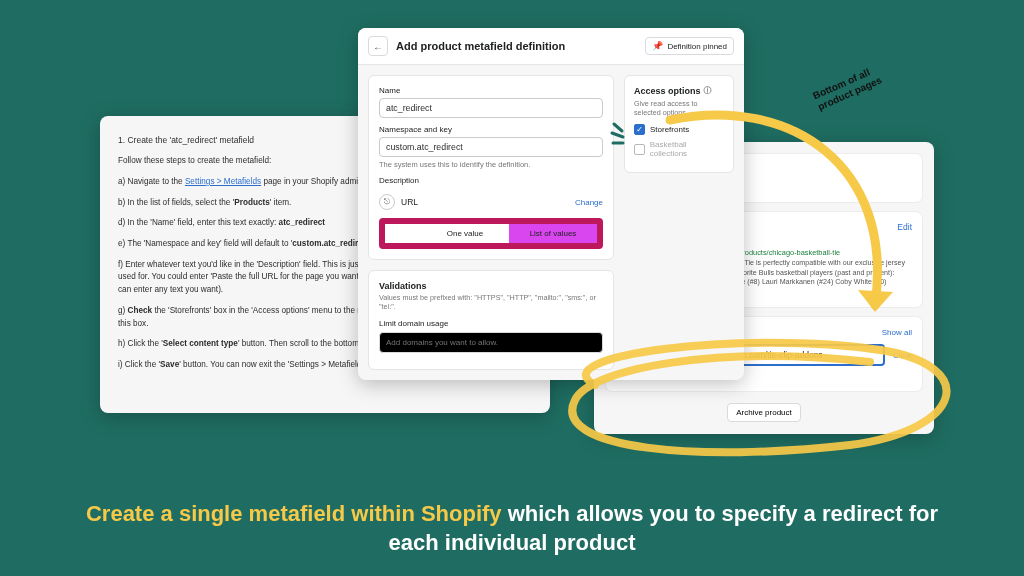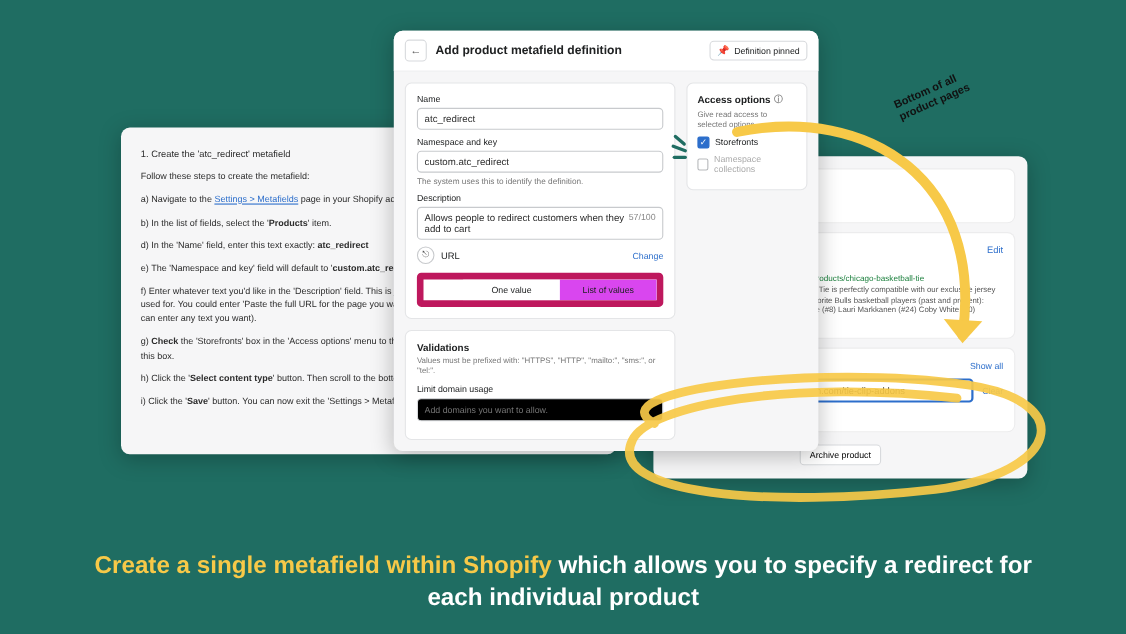--- a/index.html
+++ b/index.html
@@ -9,21 +9,21 @@
     font-family: -apple-system, BlinkMacSystemFont, "Segoe UI", Helvetica, Arial, sans-serif;
     position: relative; overflow: hidden;
     font-size: 10px; color: #202223;
   }
   .panel {
     position: absolute; background: #f6f6f7;
     border-radius: 8px; box-shadow: 0 4px 20px rgba(0,0,0,.25);
   }
   
   .pane-left {
-    left: 110px; top: 116px; width: 450px; padding: 18px 18px 33px 18px;
+    left: 100px; top: 116px; width: 450px; padding: 18px 18px 33px 18px;
     line-height: 1.55; font-size: 8.2px; color: #2c2c2c;
   }
   .pane-left p { margin-bottom: 8px; }
   .pane-left .step-h { font-size: 8.5px; }
   .pane-left a { color: #2c6ecb; text-decoration: underline; }
   
   .pane-center {
     left: 358px; top: 28px; width: 386px; z-index: 2;
   }
   .pc-head {
@@ -180,24 +180,20 @@
     <div class="col-main">
       <div class="card">
         <label class="field-label">Name</label>
         <input class="text-input" value="atc_redirect" style="">
         <div style="height:7px"></div>
         <label class="field-label">Namespace and key</label>
         <input class="text-input" value="custom.atc_redirect" style="">
         <div class="field-help">The system uses this to identify the definition.</div>
         <div style="height:7px"></div>
         <label class="field-label">Description</label>
-        <div class="text-input desc-row">
-          <span>Allows people to redirect customers when they add to cart</span>
-          <span class="counter">57/100</span>
-        </div>
         <div class="type-row">
           <div class="type-left">
             <span class="type-ico">⎋</span>
             <span style="font-size:8.5px">URL</span>
           </div>
           <span class="link-text">Change</span>
         </div>
         <div class="seg">
           <div class="active">One value</div>
           <div class="inactive">List of values</div>
@@ -217,21 +213,21 @@
           <span>Access options</span>
           <span style="font-size:8px;color:#888">ⓘ</span>
         </div>
         <div class="side-help">Give read access to selected options.</div>
         <div class="chk-row">
           <span class="chk checked">✓</span>
           <span class="chk-lbl">Storefronts</span>
         </div>
         <div class="chk-row">
           <span class="chk"></span>
-          <span class="chk-lbl muted">Namespace collections</span>
+          <span class="chk-lbl muted">Basketball collections</span>
         </div>
       </div>
     </div>
   </div>
 </div>
 
 <div class="panel pane-right">
   <div class="pr-card">
     <div class="pr-title">Variants</div>
     <div class="pr-add">

